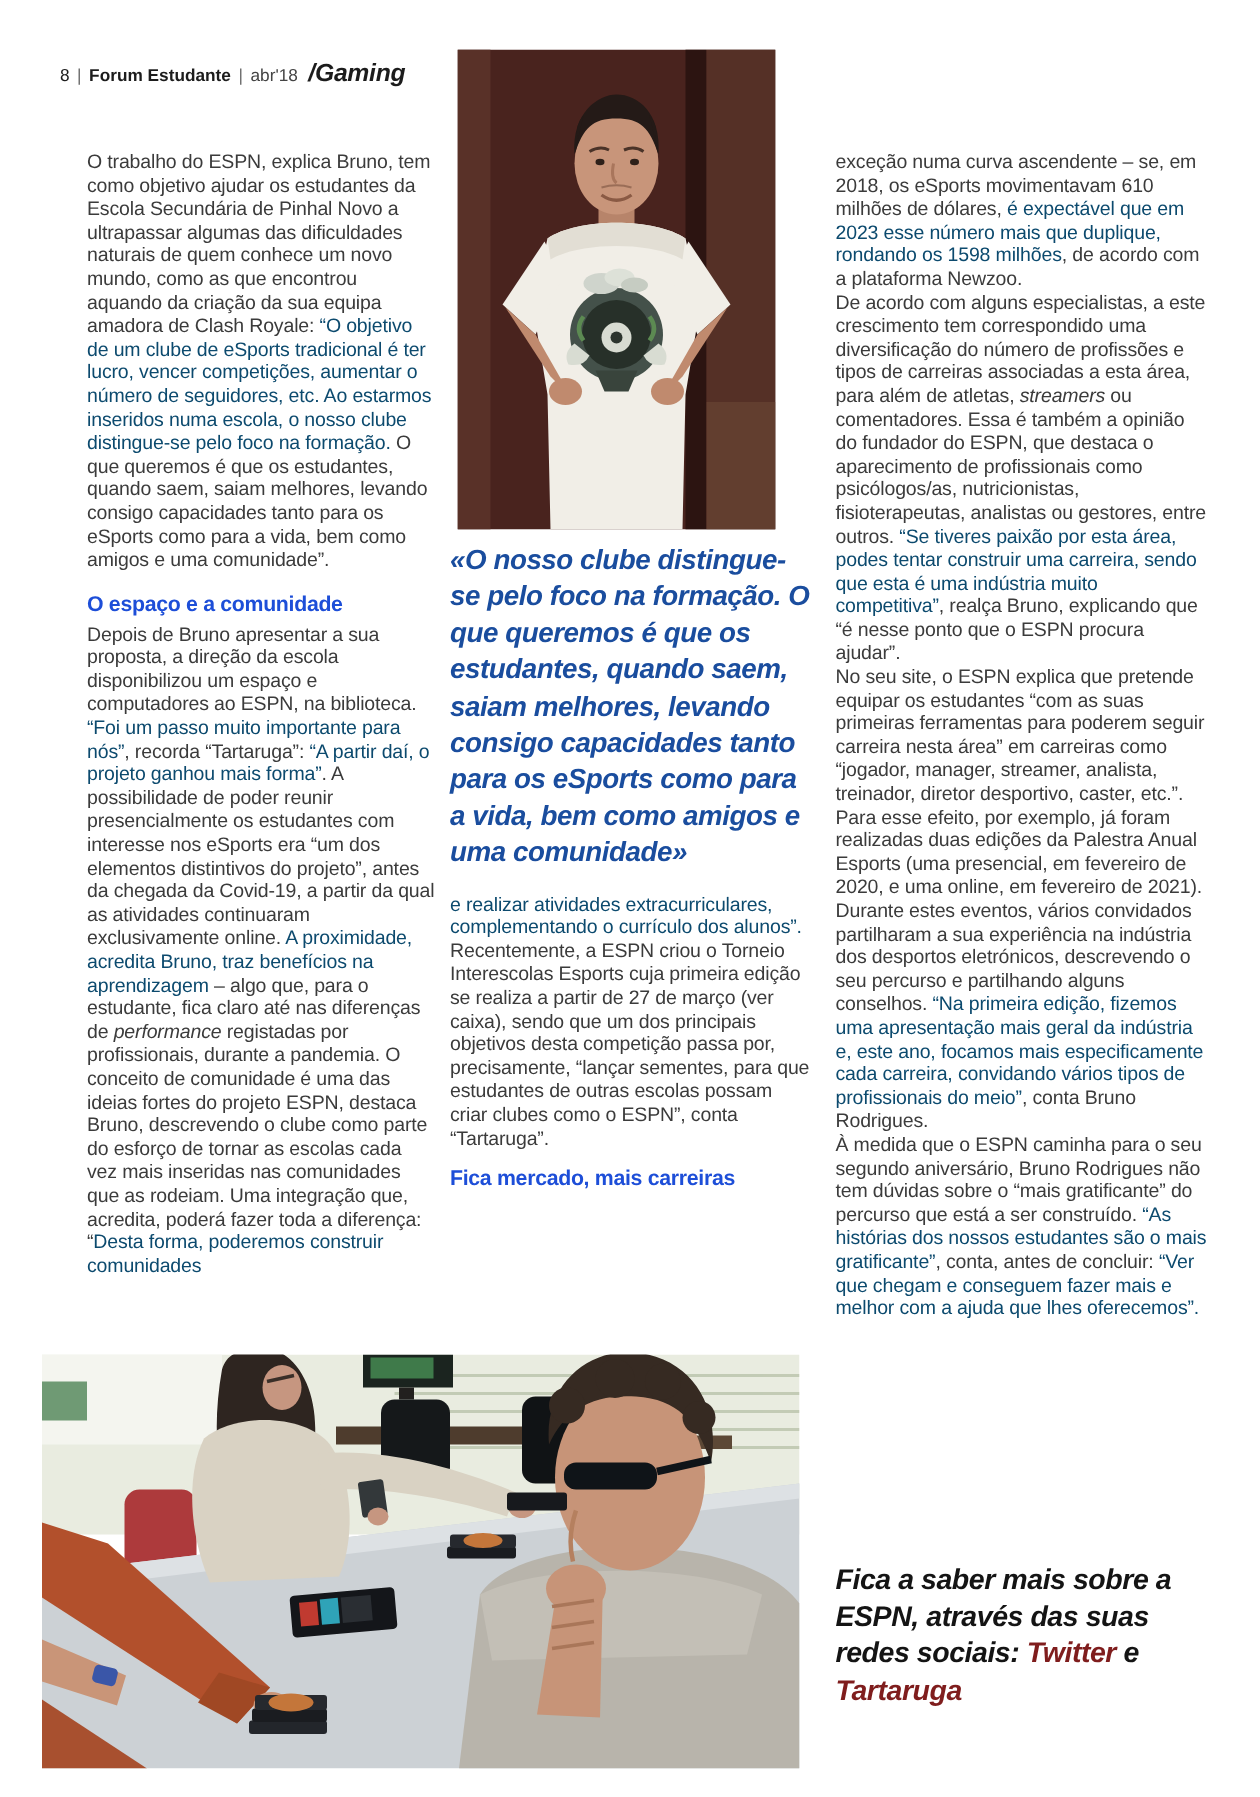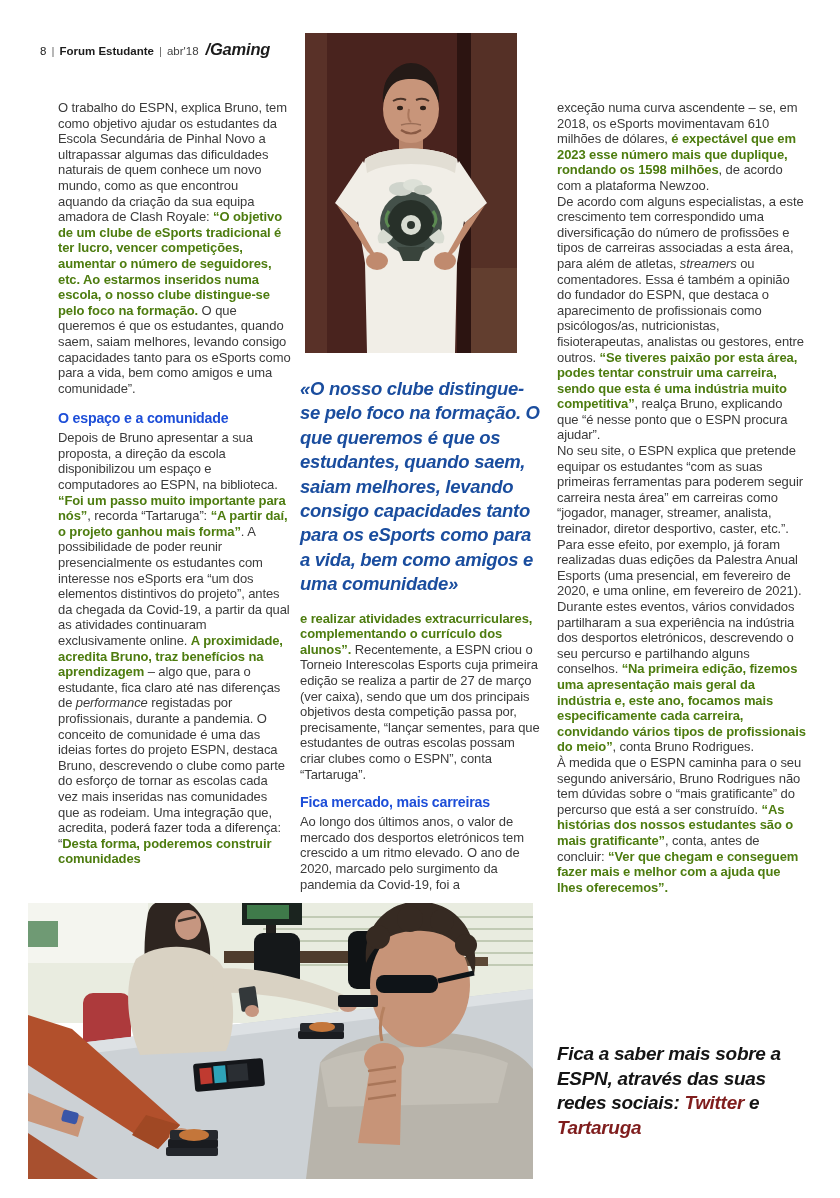--- a/index.html
+++ b/index.html
@@ -13,31 +13,31 @@
     position:absolute;left:40px;top:40px;font-size:11.5px;color:#1c1c1c;
     display:flex;align-items:baseline;gap:5px;white-space:nowrap;
   }
   .page-header .pub{font-weight:bold;}
   .page-header .sep{color:#6b6b6b;font-weight:normal;}
   .page-header .issue{color:#444;}
   .page-header .section{font-weight:bold;font-style:italic;font-size:16.5px;margin-left:2px;letter-spacing:-0.2px;}
   
   .col{position:absolute;top:100px;}
   #col1{left:58px;width:233px;}
-  #col2{left:300px;top:33px;width:241px;}
+  #col2{left:300px;top:17px;width:241px;}
   #col3{left:557px;width:250px;}
   .body-p{
     margin:0;font-size:13px;line-height:15.6px;text-align:left;
     color:#3b3b3b;letter-spacing:-0.1px;
   }
   .heading{
     font-size:14.2px;font-weight:bold;color:#1d4ed8;margin:14px 0 4px 0;letter-spacing:-0.2px;
   }
   #col2 .heading{margin-top:12px;}
-  .s-b{font-weight:bold;color:#4d7c0f;}
+  .s-b{font-weight:normal;color:#0c4a6e;}
   .s-i{font-style:italic;}
   .s-bi{font-weight:bold;font-style:italic;}
   .s-link{color:#7f1d1d;}
   .pullquote{
     color:#1a4d9e;font-weight:bold;font-style:italic;
     font-size:18.5px;line-height:24.4px;margin:12px 0 14px 0;letter-spacing:-0.3px;
   }
   
   .photo{position:absolute;display:block;}
   #photo-top{left:305px;top:33px;width:212px;height:320px;}
@@ -119,21 +119,20 @@
     <p class="body-p"><span>O trabalho do ESPN, explica Bruno, tem como objetivo ajudar os estudantes da Escola Secundária de Pinhal Novo a ultrapassar algumas das dificuldades naturais de quem conhece um novo mundo, como as que encontrou aquando da criação da sua equipa amadora de Clash Royale: </span><span class="s-b">“O objetivo de um clube de eSports tradicional é ter lucro, vencer competições, aumentar o número de seguidores, etc. Ao estarmos inseridos numa escola, o nosso clube distingue-se pelo foco na formação.</span><span> O que queremos é que os estudantes, quando saem, saiam melhores, levando consigo capacidades tanto para os eSports como para a vida, bem como amigos e uma comunidade”.</span></p>
     <div class="heading">O espaço e a comunidade</div>
     <p class="body-p"><span>Depois de Bruno apresentar a sua proposta, a direção da escola disponibilizou um espaço e computadores ao ESPN, na biblioteca. </span><span class="s-b">“Foi um passo muito importante para nós”</span><span>, recorda “Tartaruga”: </span><span class="s-b">“A partir daí, o projeto ganhou mais forma”</span><span>. A possibilidade de poder reunir presencialmente os estudantes com interesse nos eSports era “um dos elementos distintivos do projeto”, antes da chegada da Covid-19, a partir da qual as atividades continuaram exclusivamente online. </span><span class="s-b">A proximidade, acredita Bruno, traz benefícios na aprendizagem</span><span> – algo que, para o estudante, fica claro até nas diferenças de </span><span class="s-i">performance</span><span> registadas por profissionais, durante a pandemia. O conceito de comunidade é uma das ideias fortes do projeto ESPN, destaca Bruno, descrevendo o clube como parte do esforço de tornar as escolas cada vez mais inseridas nas comunidades que as rodeiam. Uma integração que, acredita, poderá fazer toda a diferença: “</span><span class="s-b">Desta forma, poderemos construir comunidades</span></p>
   </div>
 <div class="col" id="col2">
   <div style="height:332px"></div>
   <div>
       <div class="pullquote">«O nosso clube distingue-se pelo foco na formação. O que queremos é que os estudantes, quando saem, saiam melhores, levando consigo capacidades tanto para os eSports como para a vida, bem como amigos e uma comunidade»</div>
       <p class="body-p"><span class="s-b">e realizar atividades extracurriculares, complementando o currículo dos alunos”.</span><span> Recentemente, a ESPN criou o Torneio Interescolas Esports cuja primeira edição se realiza a partir de 27 de março (ver caixa), sendo que um dos principais objetivos desta competição passa por, precisamente, “lançar sementes, para que estudantes de outras escolas possam criar clubes como o ESPN”, conta “Tartaruga”.</span></p>
       <div class="heading">Fica mercado, mais carreiras</div>
-      <p class="body-p"><span>Ao longo dos últimos anos, o valor de mercado dos desportos eletrónicos tem crescido a um ritmo elevado. O ano de 2020, marcado pelo surgimento da pandemia da Covid-19, foi a</span></p>
     </div>
 </div>
 <div class="col" id="col3">
     <p class="body-p"><span>exceção numa curva ascendente – se, em 2018, os eSports movimentavam 610 milhões de dólares, </span><span class="s-b">é expectável que em 2023 esse número mais que duplique, rondando os 1598 milhões</span><span>, de acordo com a plataforma Newzoo.</span></p>
     <p class="body-p"><span>De acordo com alguns especialistas, a este crescimento tem correspondido uma diversificação do número de profissões e tipos de carreiras associadas a esta área, para além de atletas, </span><span class="s-i">streamers</span><span> ou comentadores. Essa é também a opinião do fundador do ESPN, que destaca o aparecimento de profissionais como psicólogos/as, nutricionistas, fisioterapeutas, analistas ou gestores, entre outros. </span><span class="s-b">“Se tiveres paixão por esta área, podes tentar construir uma carreira, sendo que esta é uma indústria muito competitiva”</span><span>, realça Bruno, explicando que “é nesse ponto que o ESPN procura ajudar”.</span></p>
     <p class="body-p"><span>No seu site, o ESPN explica que pretende equipar os estudantes “com as suas primeiras ferramentas para poderem seguir carreira nesta área” em carreiras como “jogador, manager, streamer, analista, treinador, diretor desportivo, caster, etc.”. Para esse efeito, por exemplo, já foram realizadas duas edições da Palestra Anual Esports (uma presencial, em fevereiro de 2020, e uma online, em fevereiro de 2021).</span></p>
     <p class="body-p"><span>Durante estes eventos, vários convidados partilharam a sua experiência na indústria dos desportos eletrónicos, descrevendo o seu percurso e partilhando alguns conselhos. </span><span class="s-b">“Na primeira edição, fizemos uma apresentação mais geral da indústria e, este ano, focamos mais especificamente cada carreira, convidando vários tipos de profissionais do meio”</span><span>, conta Bruno Rodrigues.</span></p>
     <p class="body-p"><span>À medida que o ESPN caminha para o seu segundo aniversário, Bruno Rodrigues não tem dúvidas sobre o “mais gratificante” do percurso que está a ser construído. </span><span class="s-b">“As histórias dos nossos estudantes são o mais gratificante”</span><span>, conta, antes de concluir: </span><span class="s-b">“Ver que chegam e conseguem fazer mais e melhor com a ajuda que lhes oferecemos”.</span></p>
   </div>
 

